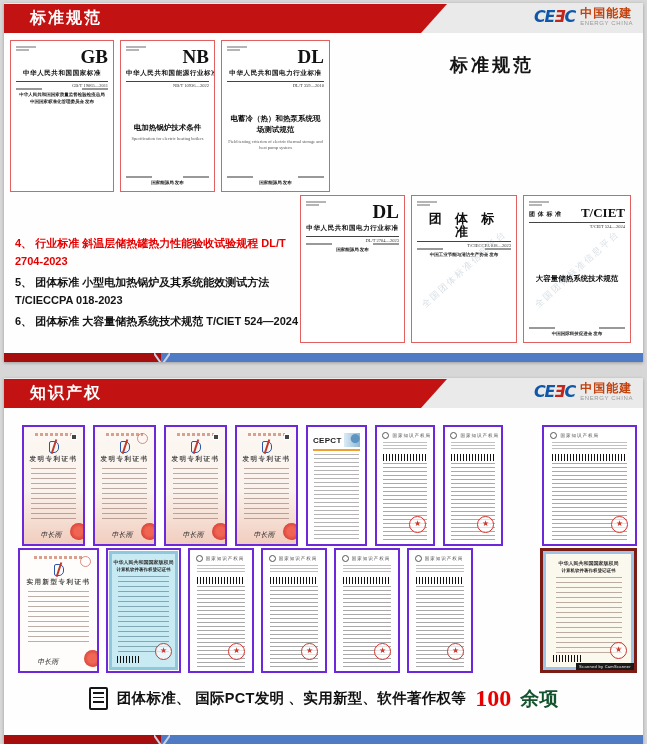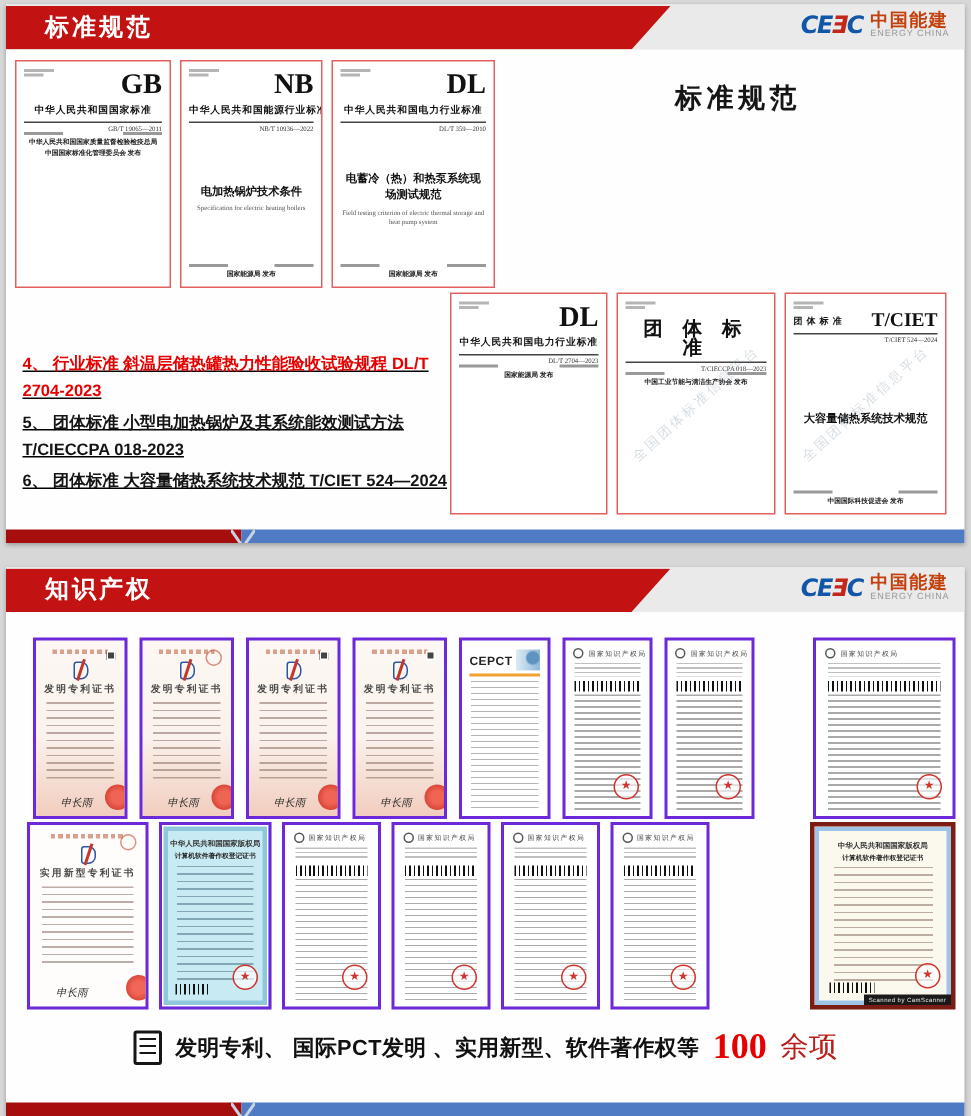--- a/index.html
+++ b/index.html
@@ -61,21 +61,21 @@
   .cover-dates i{display:block;height:2px;width:26px;background:#999;}
   .cover-issuer{font-size:4.5px;font-weight:bold;text-align:center;white-space:pre-line;color:#222;line-height:1.5;}
   .cover-wm{position:absolute;inset:0;display:flex;align-items:center;justify-content:center;
             transform:rotate(-42deg);color:rgba(130,155,170,.33);font-size:9px;letter-spacing:2px;
             pointer-events:none;white-space:nowrap;}
 
   
   .panel-title{position:absolute;top:50px;left:340px;width:296px;text-align:center;
                font-size:18px;font-weight:bold;color:#151515;letter-spacing:3px;}
   .std-list-right{position:absolute;top:86px;left:343px;width:296px;}
-  .std-list-left{position:absolute;top:231px;left:11px;width:287px;text-decoration:underline;}
+  .std-list-left{position:absolute;top:231px;left:11px;width:287px;}
   .std-item{font-size:11px;font-weight:bold;color:#141414;line-height:1.68;margin-bottom:2px;}
   .std-item.red{color:#e60000;}
 
   
   .certs-row{position:absolute;left:18px;right:6px;display:flex;gap:8px;}
   #certs-row1{top:47px;height:121px;}
   #certs-row2{top:170px;height:125px;left:14px;gap:7px;}
   .cert{box-sizing:border-box;border:2px solid #6d28d9;background:#fff;position:relative;
         padding:6px 4px 4px;display:flex;flex-direction:column;align-items:center;overflow:hidden;height:100%;}
   .w63{width:63px}.w61{width:61px}.w60{width:60px}.w95{width:95px}
@@ -130,21 +130,21 @@
   .cert--ornate{background:#fbf8ee;border:3px solid #7b1d15;box-shadow:inset 0 0 0 3px #9ec4e8;padding:9px 8px 6px;}
   .scan-label{position:absolute;bottom:0;right:0;background:#1a1a1a;color:#eee;font-size:4px;padding:1px 3px;letter-spacing:.3px;}
 
   
   .summary{position:absolute;top:308px;left:0;right:0;display:flex;align-items:center;justify-content:center;gap:9px;}
   .doc-icon{width:15px;height:19px;border:2px solid #161616;border-radius:2px;position:relative;flex:none;background:#fff;}
   .doc-icon::after{content:"";position:absolute;left:2px;right:2px;top:3px;bottom:3px;
                    background:repeating-linear-gradient(180deg,#161616 0 1.5px,transparent 1.5px 4.5px);}
   .summary-text{font-size:14.5px;font-weight:bold;color:#111;letter-spacing:.3px;}
   .summary-count{font-size:24px;font-weight:bold;color:#e60000;font-family:"Liberation Serif",serif;line-height:1;}
-  .summary-suffix{font-size:19px;font-weight:normal;color:#b91c1c;line-height:1;}
+  .summary-suffix{font-size:19px;font-weight:bold;color:#14532d;line-height:1;}
 </style>
 </head>
 <body>
 
 <div class="slide" id="slide1">
   <div class="slide-header">
     <div class="banner">
       <span class="banner-title">标准规范</span>
     </div>
     <div class="logo">
@@ -447,21 +447,21 @@
       <div class="cyan-title">计算机软件著作权登记证书</div>
       <div class="cert-lines"></div>
       <div class="doc-barcode small"></div>
       <div class="star-seal">★</div>
       <div class="scan-label">Scanned by CamScanner</div>
     </div>
   </div>
 
   <div class="summary">
     <span class="doc-icon"></span>
-    <span class="summary-text">发明专利、 国际PCT发明 、实用新型、软件著作权等</span>
+    <span class="summary-text">团体标准、 国际PCT发明 、实用新型、软件著作权等</span>
     <span class="summary-count">100</span>
     <span class="summary-suffix">余项</span>
   </div>
 
   <div class="slide-footer">
     <div class="f-red"></div>
     <div class="f-blue"></div>
     <div class="chev"></div>
   </div>
 </div>

